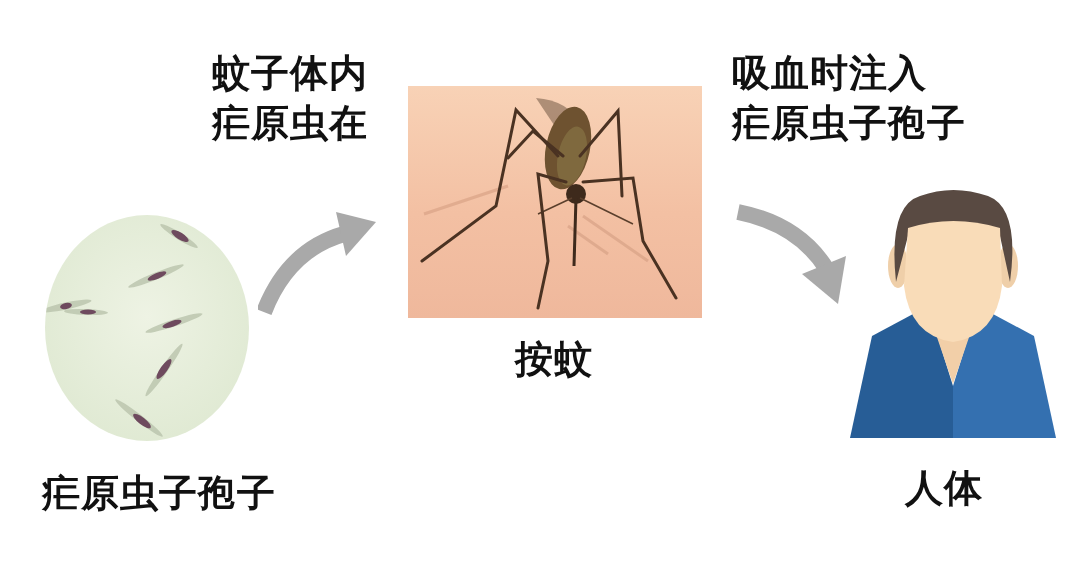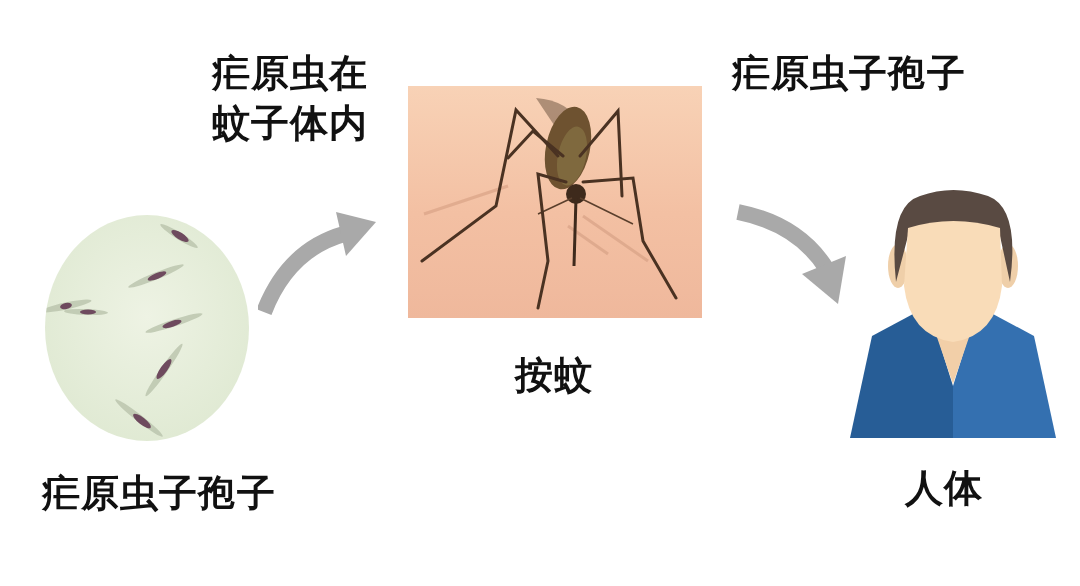--- a/index.html
+++ b/index.html
@@ -7,25 +7,26 @@
          font-family:"DejaVu Sans", "Liberation Sans", sans-serif; }
   .label { position:absolute; font-weight:bold; color:#111; font-size:38px;
            line-height:50px; white-space:nowrap; letter-spacing:1px; }
   .abs { position:absolute; }
   svg { display:block; }
 </style>
 </head>
 <body>
 
 <div class="label" style="left:212px; top:48px;">
+  <div>蚊子体内</div>
   <div>疟原虫在</div>
-  <div>蚊子体内</div>
 </div>
 
 <div class="label" style="left:732px; top:48px;">
+  <div>吸血时注入</div>
   <div>疟原虫子孢子</div>
 </div>
 
 <div class="abs" style="left:44px; top:214px; width:206px; height:228px;">
   <svg width="206" height="228" viewBox="0 0 206 228">
     <defs>
       <radialGradient id="cg" cx="50%" cy="45%" r="60%">
         <stop offset="0%" stop-color="#eef3e4"></stop>
         <stop offset="100%" stop-color="#dfe9d2"></stop>
       </radialGradient>
@@ -119,14 +120,14 @@
     <ellipse cx="48" cy="80" rx="10" ry="22" fill="#efcfa9"></ellipse>
     <ellipse cx="158" cy="80" rx="10" ry="22" fill="#efcfa9"></ellipse>
 
     <path d="M46 96 Q 38 20 70 10 Q 103 -2 138 10 Q 170 22 160 96 L 150 50 Q 103 30 58 50 Z" fill="#594a42"></path>
 
     <path d="M58 42 Q 103 28 150 42 L 152 100 Q 146 150 103 156 Q 60 150 54 100 Z" fill="#f9dcb8"></path>
   </svg>
 </div>
 
 <div class="label" style="left:42px; top:468px;">疟原虫子孢子</div>
-<div class="label" style="left:515px; top:350px;">按蚊</div>
+<div class="label" style="left:515px; top:334px;">按蚊</div>
 <div class="label" style="left:905px; top:463px;">人体</div>
 
 </body></html>

